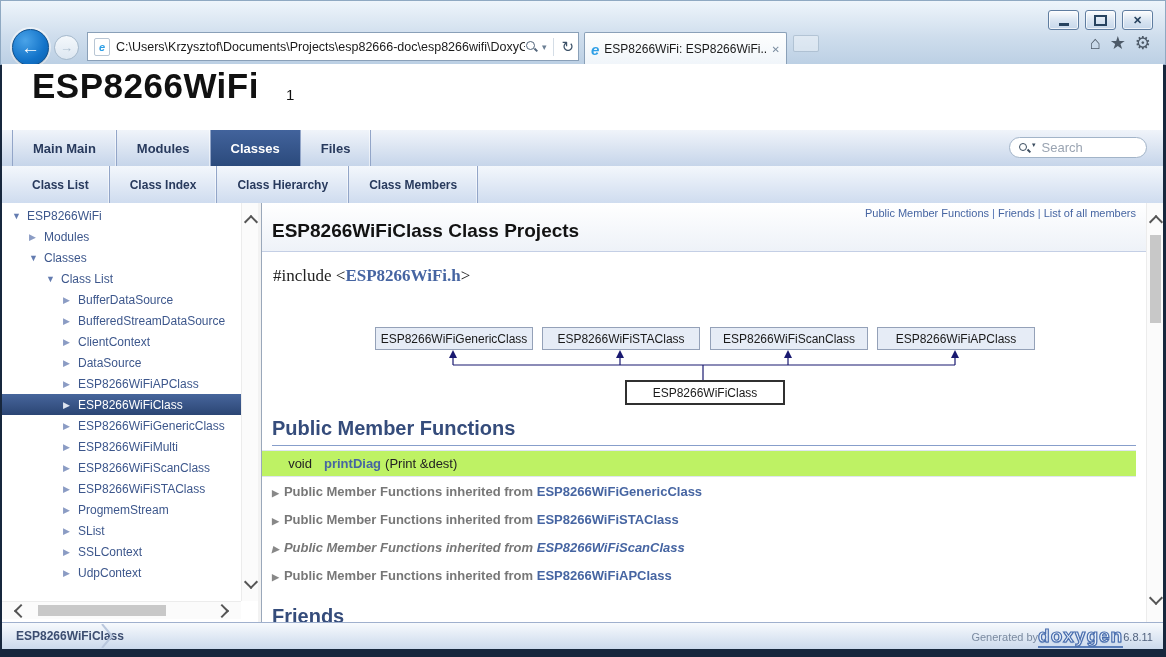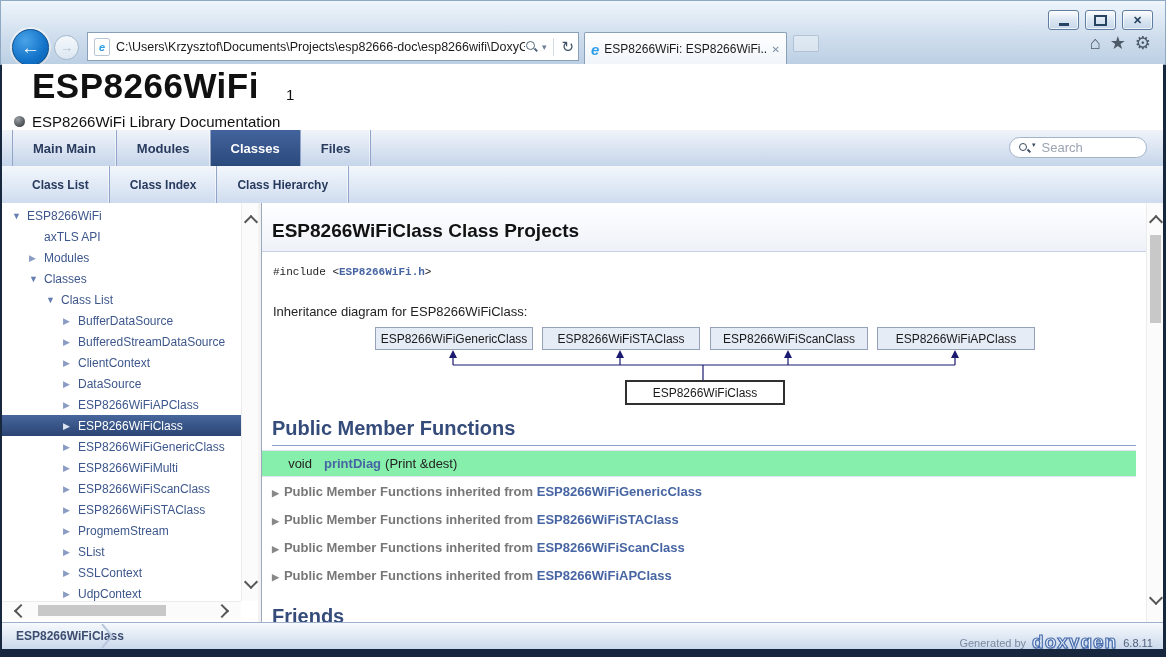--- a/index.html
+++ b/index.html
@@ -105,44 +105,44 @@
   .splitter{position:absolute;left:256px;top:0;width:4px;height:419px;background:#f2f2f2;border-right:1px solid #9aa8ba;box-sizing:border-box;}
 
   
   .content{position:absolute;left:260px;top:0;width:884px;height:419px;background:#fff;overflow:hidden;}
   .doc-header{position:absolute;left:0;top:0;width:100%;height:49px;
               background:linear-gradient(#ffffff,#eef2f8);border-bottom:1px solid #c4cfe5;box-sizing:border-box;}
   .summary{position:absolute;top:4px;right:10px;font-size:11px;color:#4665a2;}
   .summary a{color:#4665a2;text-decoration:none;}
   .summary .sep{color:#5373b4;}
   .doc-title{position:absolute;left:10px;top:17px;font-size:19px;font-weight:bold;color:#121212;}
-  .include-line{position:absolute;left:11px;top:63px;font-family:Liberation Mono, monospace;font-size:11px;color:#222;}
+  .include-line{position:absolute;left:11px;top:63px;font-family:Liberation Serif, serif;font-size:17px;color:#222;}
   .include-line .lnk{color:#4665a2;font-weight:bold;text-decoration:none;}
   .inherit-caption{position:absolute;left:11px;top:101px;font-size:13px;color:#222;}
   .diagram{position:absolute;left:0;top:118px;width:884px;height:92px;}
   .dg-box{position:absolute;width:156px;height:21px;border:1px solid #94a1b8;background:#e6ecf6;
           font-size:12px;color:#1a1a1a;display:flex;align-items:center;justify-content:center;white-space:nowrap;}
   .dg-box.child{background:#fff;border:2px solid #303030;}
   .groupheader{position:absolute;left:10px;width:864px;font-size:20px;color:#354c7b;font-weight:bold;
                border-bottom:1px solid #879ecb;padding-bottom:5px;box-sizing:border-box;}
-  .member-row{position:absolute;left:0;top:247px;width:874px;height:25px;background:#86efac;
+  .member-row{position:absolute;left:0;top:247px;width:874px;height:25px;background:#bef264;
               border-top:1px solid #dfe5f1;border-bottom:1px solid #dfe5f1;display:flex;align-items:center;font-size:13px;color:#222;}
   .mr-type{width:50px;text-align:right;flex:none;}
   .mr-name{margin-left:12px;font-weight:bold;color:#4665a2;text-decoration:none;}
   .mr-args{margin-left:4px;}
   .inh-row{position:absolute;left:10px;font-size:13px;font-weight:bold;color:#777;cursor:pointer;white-space:nowrap;}
   .inh-row .tri{color:#888;font-size:9px;margin-right:5px;}
   .inh-row a{color:#4665a2;text-decoration:none;}
 
   
   .footer{position:absolute;left:0;top:558px;width:100%;height:27px;
           background:linear-gradient(#f7fafd,#cbd9ec);border-top:1px solid #9fb0cd;box-sizing:border-box;}
   .crumb{position:absolute;left:14px;top:6px;font-size:12px;font-weight:bold;color:#3c4d70;}
   .crumb-chev{position:absolute;left:98px;top:1px;width:14px;height:24px;}
-  .gen{position:absolute;right:10px;top:9px;display:flex;align-items:center;gap:6px;}
+  .gen{position:absolute;right:10px;top:3px;display:flex;align-items:center;gap:0;}
   .genby{font-size:11px;color:#7a8aa0;}
   .doxylogo{font-size:19px;font-weight:bold;letter-spacing:1px;color:#e9f1fa;
             -webkit-text-stroke:1.2px #4a6eae;text-shadow:0 1px 1px rgba(70,110,170,.6);
             border-bottom:2px solid #587cb8;line-height:1;padding-bottom:1px;}
   .ver{font-size:11px;color:#51627e;}
 
   .bottombar{position:absolute;left:0;top:649px;width:100%;height:8px;background:#17273d;}
 </style>
 </head>
 <body>
@@ -190,24 +190,20 @@
         <span class="ci">⚙</span>
       </div>
     </div>
   </div>
 
   <div class="pagewrap">
 
     <div class="titlearea">
       <div class="projname">ESP8266WiFi</div>
       <div class="projnum">1</div>
-      <div class="briefrow">
-        <span class="briefdot"></span>
-        <span class="brieftext">ESP8266WiFi Library Documentation</span>
-      </div>
     </div>
 
     <div class="tabs1">
       <div class="tabrow" id="tabs-row">
           <div class="tabitem">Main Main</div>
           <div class="tabitem">Modules</div>
           <div class="tabitem active">Classes</div>
           <div class="tabitem">Files</div>
         </div>
       <div class="searchbox">
@@ -215,36 +211,33 @@
         <span class="caret-s">▾</span>
         <span class="search-ph">Search</span>
       </div>
     </div>
 
     <div class="tabs2">
       <div class="tabrow" id="subtabs-row">
           <div class="tabitem">Class List</div>
           <div class="tabitem">Class Index</div>
           <div class="tabitem">Class Hierarchy</div>
+          <div class="tabitem">Class Members</div>
         </div>
     </div>
 
     <div class="split">
 
       <div class="sidebar">
         <div id="tree" style="padding-top:2px;">
             <div class="tree-row" style="padding-left: 10px;">
               <span class="tree-arrow down">▼</span>
               <span class="tree-label">ESP8266WiFi</span>
             </div>
             <div class="tree-row" style="padding-left: 27px;">
-              <span class="tree-arrow none"></span>
-              <span class="tree-label">axTLS API</span>
-            </div>
-            <div class="tree-row" style="padding-left: 27px;">
               <span class="tree-arrow right">▶</span>
               <span class="tree-label">Modules</span>
             </div>
             <div class="tree-row" style="padding-left: 27px;">
               <span class="tree-arrow down">▼</span>
               <span class="tree-label">Classes</span>
             </div>
             <div class="tree-row" style="padding-left: 44px;">
               <span class="tree-arrow down">▼</span>
               <span class="tree-label">Class List</span>
@@ -323,26 +316,26 @@
           </div>
         <div class="sb-arrow h" style="left:209px;top:0;">
             <span class="chev rightc"></span>
           </div>
         <div class="thumb-h" style="left:36px;width:128px;"></div>
       </div>
       <div class="splitter"></div>
 
       <div class="content">
         <div class="doc-header">
+          <div class="summary" id="summary-links"><a href="#">Public Member Functions</a><span class="sep"> | </span><a href="#">Friends</a><span class="sep"> | </span><a href="#">List of all members</a></div>
           <div class="doc-title">ESP8266WiFiClass Class Projects</div>
         </div>
 
         <div class="include-line"><span>#include &lt;</span><a href="#" class="lnk">ESP8266WiFi.h</a><span>&gt;</span></div>
 
-        <div class="inherit-caption">Inheritance diagram for ESP8266WiFiClass:</div>
 
         <div class="diagram" id="diagram">
             <svg width="884" height="92" style="position: absolute; left: 0px; top: 0px;">
               <polygon points="187,37 195,37 191,29" fill="#191970"></polygon>
               <line x1="191" y1="36" x2="191" y2="44" stroke="#191970" stroke-width="1.2"></line>
               <polygon points="354,37 362,37 358,29" fill="#191970"></polygon>
               <line x1="358" y1="36" x2="358" y2="44" stroke="#191970" stroke-width="1.2"></line>
               <polygon points="522,37 530,37 526,29" fill="#191970"></polygon>
               <line x1="526" y1="36" x2="526" y2="44" stroke="#191970" stroke-width="1.2"></line>
               <polygon points="689,37 697,37 693,29" fill="#191970"></polygon>
@@ -361,21 +354,21 @@
 
         <div class="member-row">
           <span class="mr-type">void</span>
           <a href="#" class="mr-name">printDiag</a>
           <span class="mr-args"> (Print &amp;dest)</span>
         </div>
 
         <div id="inherit-list">
             <div class="inh-row" style="top: 281px;"><span class="tri">▶</span><span>Public Member Functions inherited from </span><a href="#">ESP8266WiFiGenericClass</a></div>
             <div class="inh-row" style="top: 309px;"><span class="tri">▶</span><span>Public Member Functions inherited from </span><a href="#">ESP8266WiFiSTAClass</a></div>
-            <div class="inh-row" style="top: 337px;"><span class="tri">▶</span><span>Public Member Functions inherited from </span><a href="#">ESP8266WiFiScanClass</a></div>
+            <div class="inh-row" style="top: 337px; font-style: italic;"><span class="tri">▶</span><span>Public Member Functions inherited from </span><a href="#">ESP8266WiFiScanClass</a></div>
             <div class="inh-row" style="top: 365px;"><span class="tri">▶</span><span>Public Member Functions inherited from </span><a href="#">ESP8266WiFiAPClass</a></div>
           </div>
 
         <div class="groupheader" style="top:402px;">Friends</div>
       </div>
 
       <div class="sb-v" style="left:1144px;height:419px;">
         <div class="sb-arrow" style="top:8px;left:0;">
             <span class="chev up"></span>
           </div>

